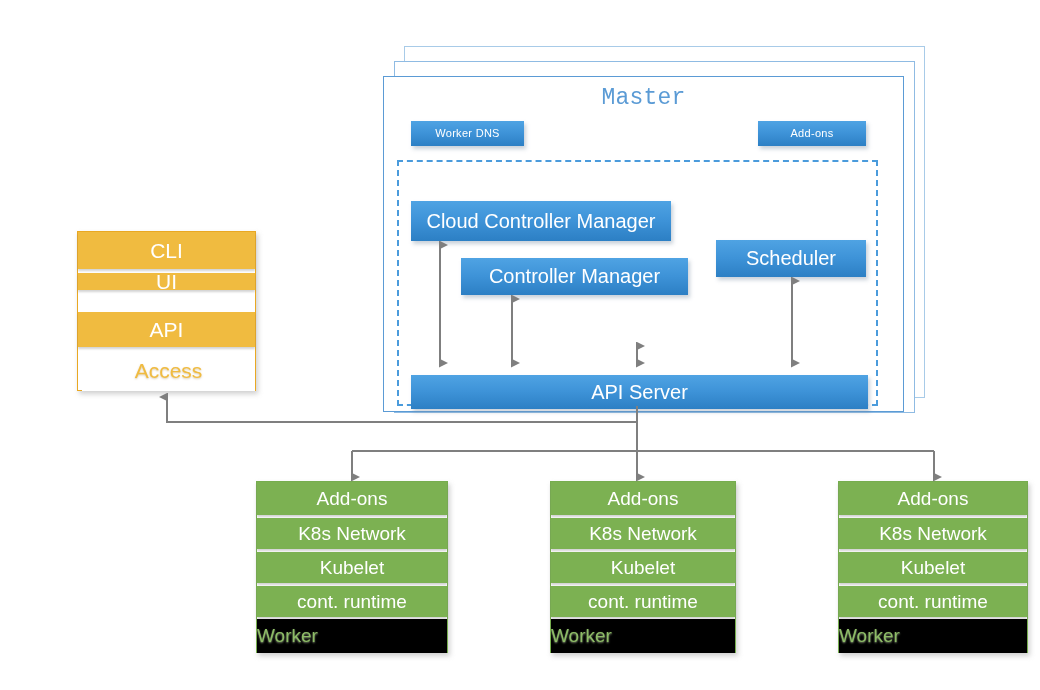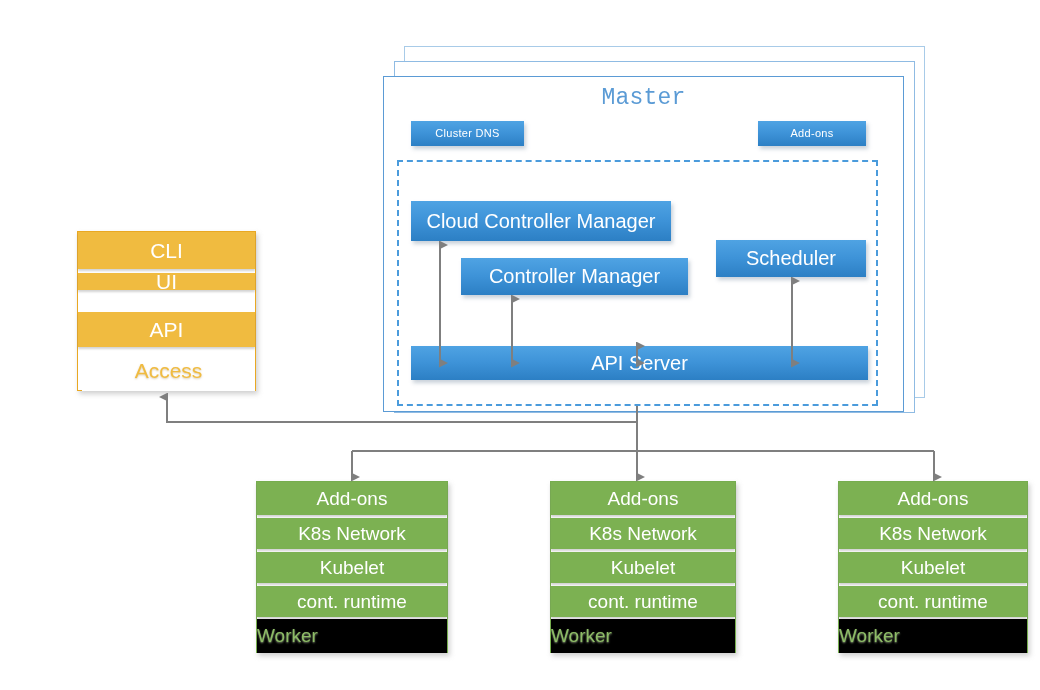--- a/index.html
+++ b/index.html
@@ -143,21 +143,21 @@
 <div id="canvas">
 
   <div class="abs master-frame f1" style="left:404px; top:46px; width:521px; height:352px;"></div>
   <div class="abs master-frame f2" style="left:394px; top:61px; width:521px; height:352px;"></div>
   <div class="abs master-frame f3" style="left:383px; top:76px; width:521px; height:336px;">
   </div>
 
   <div class="master-title" style="left:383px; top:85px; width:521px;font-family:Liberation Mono, monospace;">Master</div>
 
   <div class="abs chip small" style="left:411px; top:121px; width:113px; height:25px;">
-    <span>Cluster DNS</span>
+    <span>Worker DNS</span>
   </div>
 
   <div class="abs chip small" style="left:758px; top:121px; width:108px; height:25px;">
     <span>Add-ons</span>
   </div>
 
   <div class="abs dashed-box" style="left:397px; top:160px; width:481px; height:246px;"></div>
 
 
   <div class="abs chip big" style="left:411px; top:201px; width:260px; height:40px;">
@@ -166,21 +166,21 @@
 
   <div class="abs chip big" style="left:461px; top:258px; width:227px; height:37px;">
     <span>Controller Manager</span>
   </div>
 
   <div class="abs chip big" style="left:716px; top:240px; width:150px; height:37px;">
     <span>Scheduler</span>
   </div>
 
 
-  <div class="abs chip big" style="left:411px; top:346px; width:457px; height:34px;text-align:right;">
+  <div class="abs chip big" style="left:411px; top:375px; width:457px; height:34px;text-align:right;">
     <span>API Server</span>
   </div>
 
   <div class="abs access-wrap" style="left:77px; top:231px; width:179px; height:160px;">
     <div class="access-seg" style="top:0px; height:37px;">
       <span>CLI</span>
     </div>
     <div class="access-seg" style="top:41px; height:17px;">
       <span>UI</span>
     </div>

